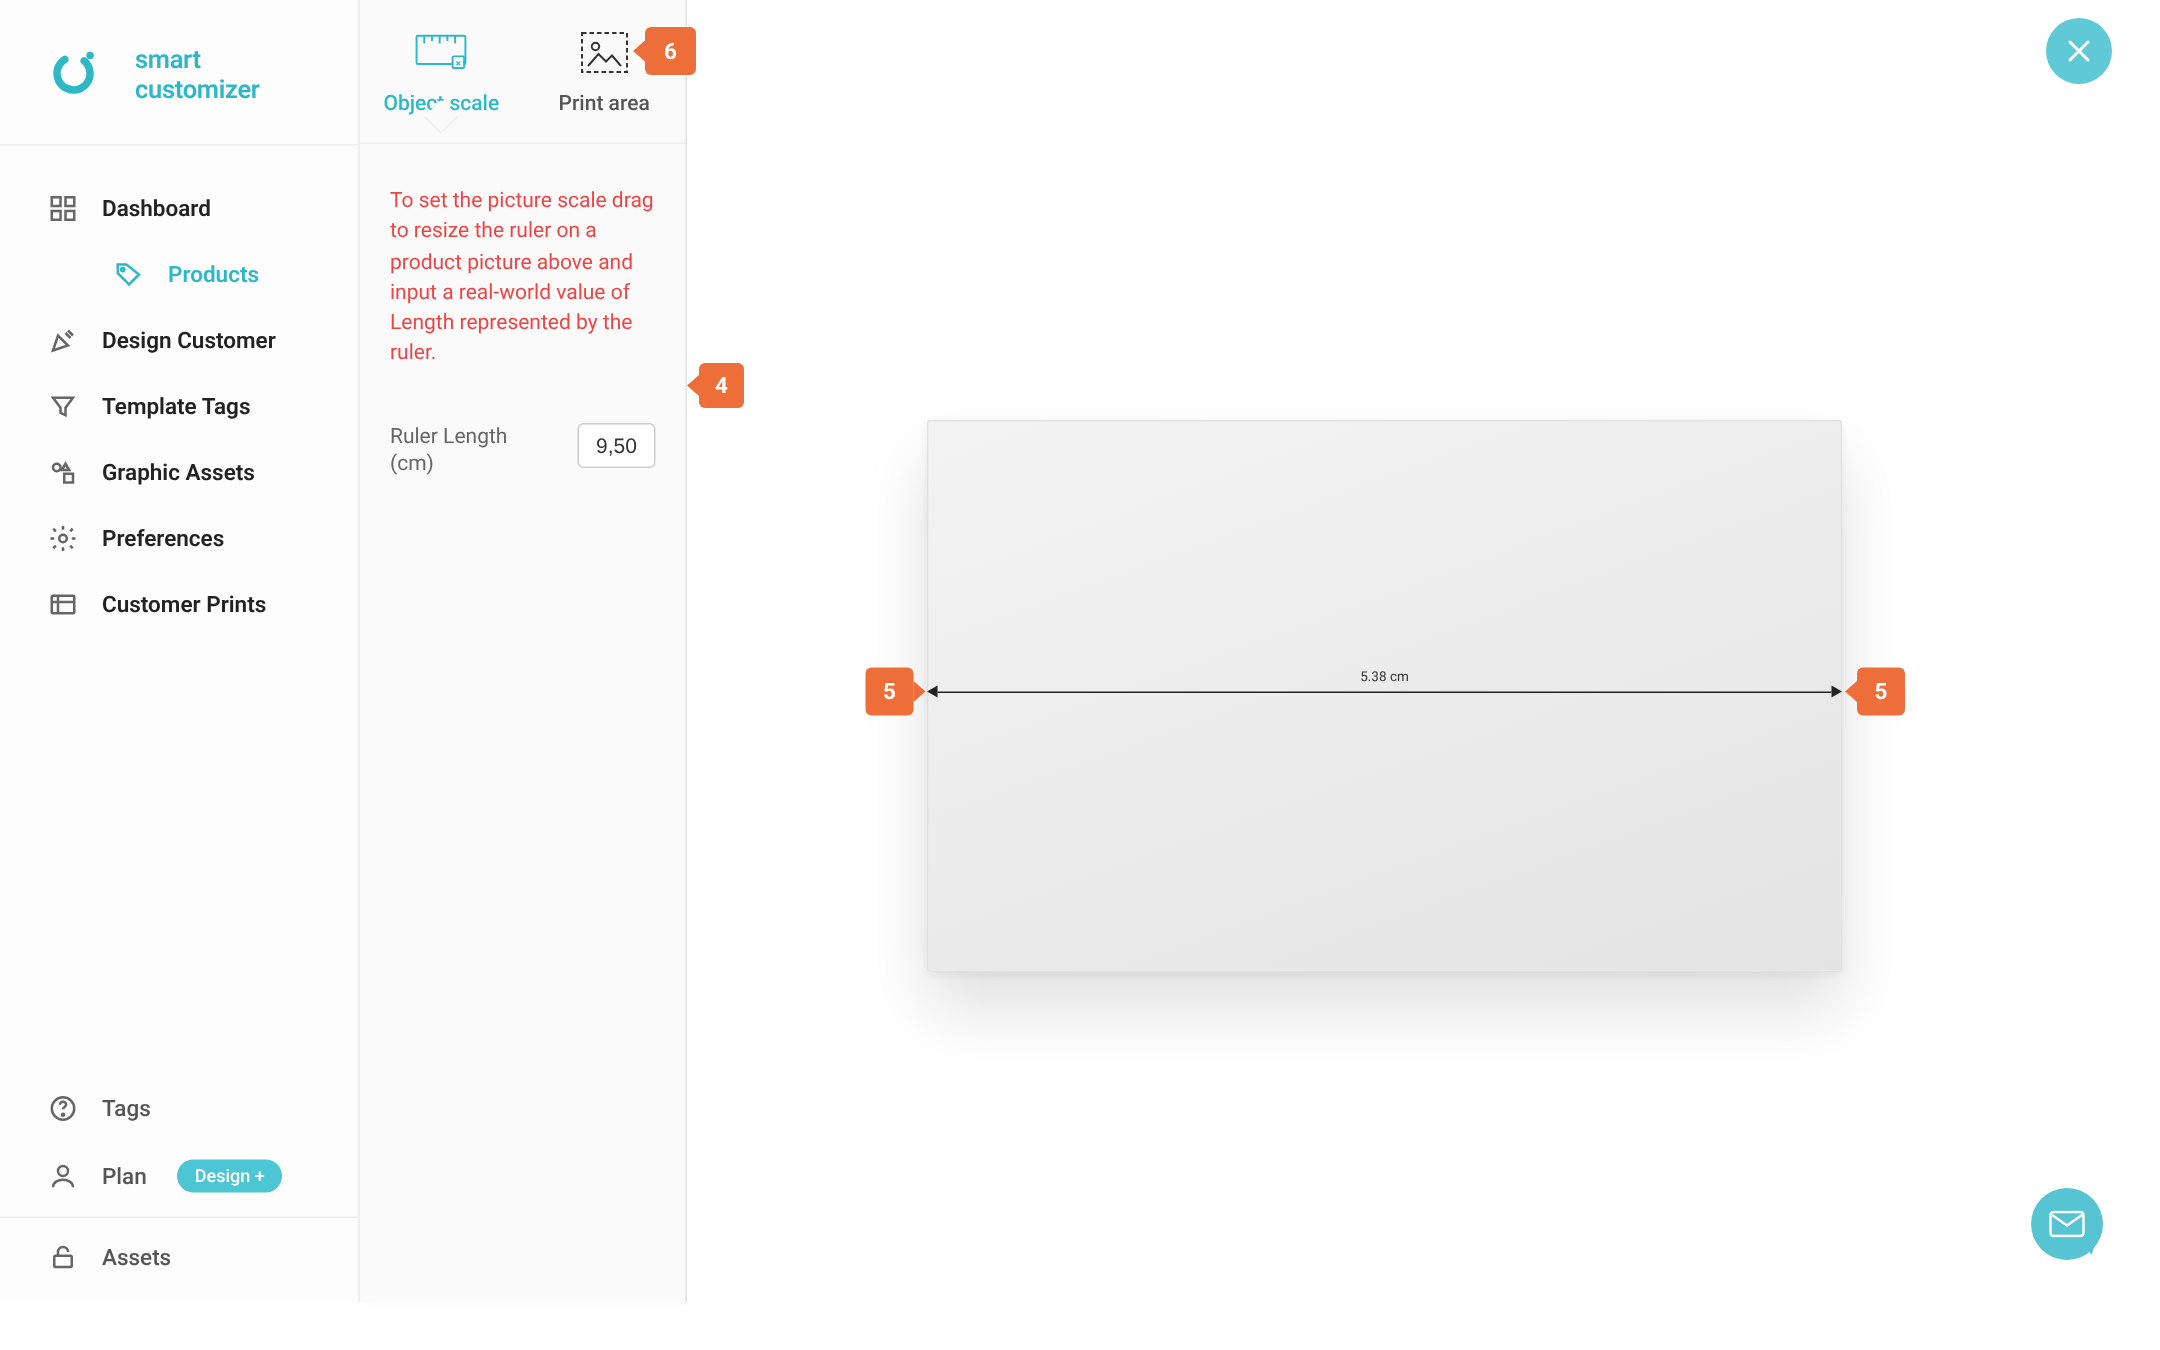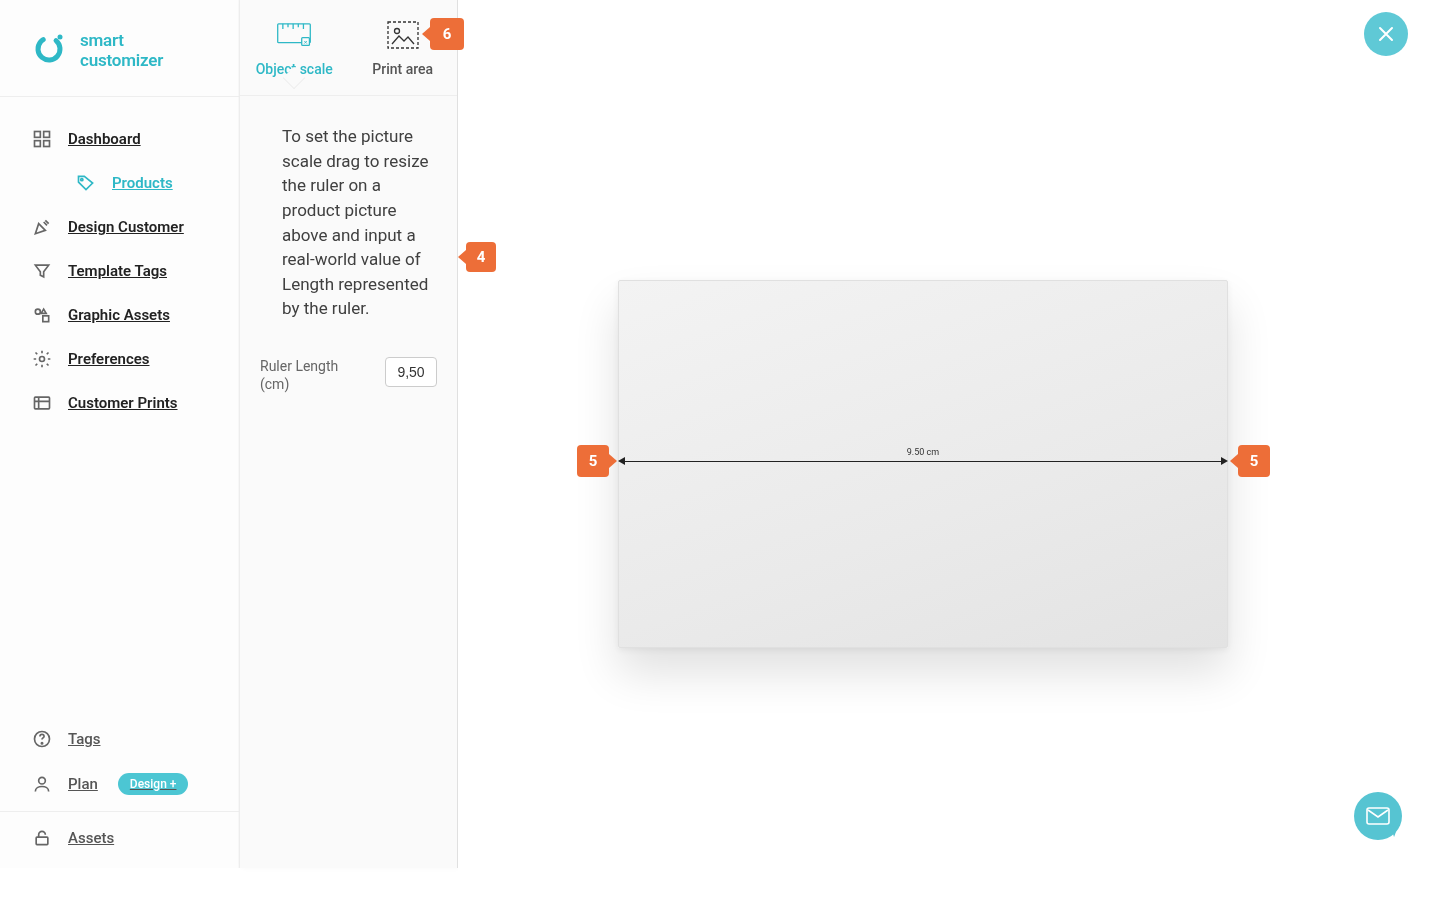--- a/index.html
+++ b/index.html
@@ -1,43 +1,43 @@
 <!DOCTYPE html>
 <html><head>
 <meta charset="utf-8">
 <style>
   * { box-sizing: border-box; margin: 0; padding: 0; }
   html, body { width: 1440px; height: 900px; font-family: -apple-system, BlinkMacSystemFont, "Segoe UI", Roboto, Arial, sans-serif; background: #fff; overflow: hidden; }
   .app { display: flex; width: 1440px; height: 900px; }
 
   
   .sidebar { width: 240px; height: 868px; background: #fdfdfd; border-right: 1px solid #eee; display: flex; flex-direction: column; box-shadow: inset -1px 0 0 rgba(0,0,0,0.02); }
-  .brand { display: flex; align-items: center; gap: 14px; padding: 30px 32px 26px; border-bottom: 1px solid #eee; }
+  .brand { display: flex; align-items: center; gap: 24px; padding: 30px 32px 26px; border-bottom: 1px solid #eee; }
   .brand-text { color: #2eb8c6; font-size: 17px; font-weight: 600; letter-spacing: -0.2px; }
   .nav { padding: 20px 0; flex: 1; }
-  .nav-item { display: flex; align-items: center; gap: 16px; padding: 12px 32px; cursor: pointer; color: #222; font-weight: 600; font-size: 15px; text-decoration: underline; }
+  .nav-item { display: flex; align-items: center; gap: 16px; padding: 12px 32px; cursor: pointer; color: #222; font-weight: 600; font-size: 15px; }
   .nav-item .icon { width: 20px; height: 20px; display: flex; align-items: center; justify-content: center; color: #666; }
   .nav-item.active { color: #2eb8c6; margin-left: 44px; }
   .nav-item.active .icon { color: #2eb8c6; }
   .nav-item svg { width: 20px; height: 20px; }
   .bottom-nav { padding-bottom: 8px; }
   .bottom-nav .nav-item { font-weight: 500; color: #555; }
   .plan-badge { background: #4cc6d3; color: #fff; font-size: 12px; font-weight: 500; padding: 4px 12px; border-radius: 12px; margin-left: 4px; }
   .sidebar-divider { height: 1px; background: #eee; margin: 4px 0; }
 
   
   .settings { width: 218px; height: 868px; background: #fafafa; border-right: 1px solid #e0e0e0; box-shadow: 2px 0 6px rgba(0,0,0,0.03); position: relative; }
   .tabs { display: flex; height: 96px; border-bottom: 1px solid #eee; position: relative; align-items: center; }
   .tab { flex: 1; display: flex; flex-direction: column; align-items: center; justify-content: center; gap: 10px; cursor: pointer; position: relative; color: #555; font-size: 14px; font-weight: 500; }
   .tab.active { color: #2eb8c6; }
   .tab .tab-icon { width: 36px; height: 32px; display: flex; align-items: center; justify-content: center; }
   .tab-arrow { position: absolute; bottom: -9px; left: 50%; transform: translateX(-50%) rotate(45deg); width: 16px; height: 16px; background: #fafafa; border-right: 1px solid #eee; border-bottom: 1px solid #eee; display: none; }
   .tab.active .tab-arrow { display: block; }
   .settings-body { padding: 28px 20px; }
-  .help-text { font-size: 17px; line-height: 1.45; color: #404040; margin-left: 22px; }
+  .help-text { font-size: 14px; line-height: 1.45; color: #ef4444; }
   .field-row { display: flex; align-items: flex-start; justify-content: space-between; margin-top: 36px; }
   .field-label { font-size: 14px; color: #666; line-height: 1.3; max-width: 110px; }
   .field-input { width: 52px; height: 30px; border: 1px solid #ccc; border-radius: 4px; text-align: center; font-size: 14px; color: #333; background: #fff; }
 
   
   .canvas-wrap { flex: 1; position: relative; background: #fff; }
   .close-btn { position: absolute; top: 12px; right: 32px; width: 44px; height: 44px; border-radius: 50%; background: #5fc9d6; display: flex; align-items: center; justify-content: center; cursor: pointer; }
   .product { position: absolute; left: 160px; top: 280px; width: 610px; height: 368px; background: linear-gradient(160deg, #f3f3f3, #eaeaea 60%, #e3e3e3); border: 1px solid #e0e0e0; border-radius: 2px; box-shadow: 0 25px 45px rgba(0,0,0,0.12), 0 2px 6px rgba(0,0,0,0.06); }
   .ruler { position: absolute; left: 160px; top: 459px; width: 610px; height: 4px; display: flex; align-items: center; }
   .ruler-line { flex: 1; height: 1px; background: #222; position: relative; }
@@ -213,21 +213,21 @@
       <svg width="20" height="20" viewBox="0 0 20 20">
           <path d="M4 4l12 12M16 4L4 16" stroke="#fff" stroke-width="2" stroke-linecap="round"></path>
         </svg>
     </div>
 
     <div class="product"></div>
 
     <div class="ruler">
       <span class="ruler-arrow-l"></span>
       <span class="ruler-line">
-        <span class="ruler-label">9.50 cm</span>
+        <span class="ruler-label">5.38 cm</span>
       </span>
       <span class="ruler-arrow-r"></span>
     </div>
 
     <div class="chat-btn">
       <svg width="24" height="18" viewBox="0 0 24 18">
           <rect x="1" y="1" width="22" height="16" rx="2" fill="none" stroke="#fff" stroke-width="1.6"></rect>
           <path d="M2 3l10 7 10-7" fill="none" stroke="#fff" stroke-width="1.6"></path>
         </svg>
     </div>

